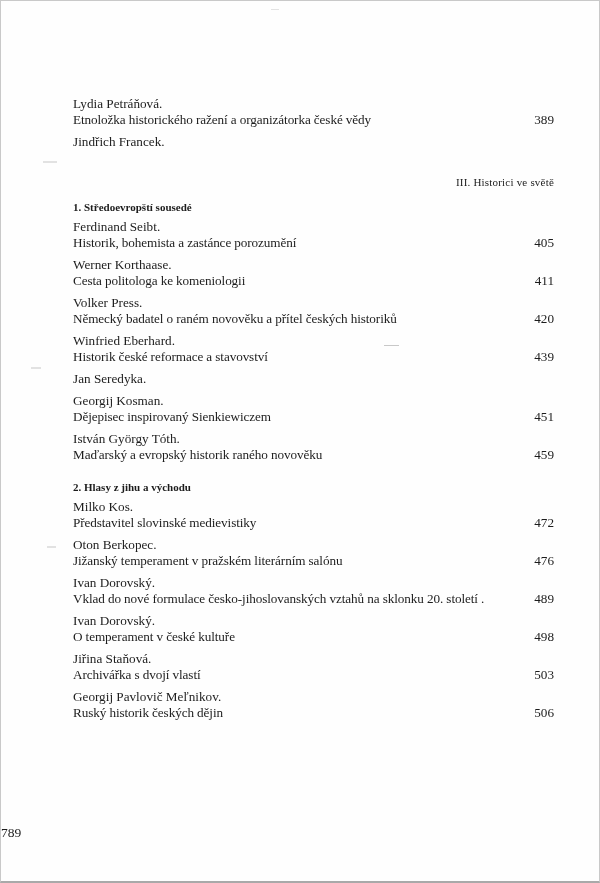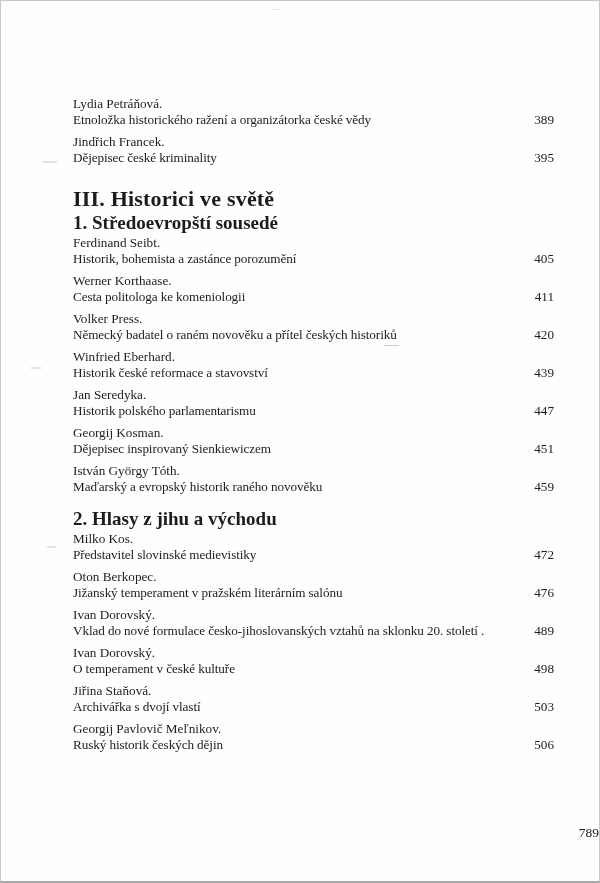--- a/index.html
+++ b/index.html
@@ -43,38 +43,39 @@
   .entry .title {
     white-space: nowrap;
     letter-spacing: -0.1px;
   }
   .entry .pagenum {
     flex-shrink: 0;
     padding-left: 10px;
   }
   .section-heading {
     margin: 17px 0 7px 0;
-    font-size: 22px;
+    font-size: 11px;
     line-height: 19px;
-    font-weight: bold;
+    font-weight: normal;
     letter-spacing: 0.2px;
+    text-align: right;
   }
   .sub-heading {
     margin: 0 0 4px 0;
-    font-size: 19px;
+    font-size: 11px;
     line-height: 16px;
     font-weight: bold;
   }
   .sub-heading.sub2 { margin-top: 10px; }
   .footer {
     position: absolute;
     top: 823px;
     left: 0;
     right: 0;
-    text-align: right;
+    text-align: left;
     font-size: 13.5px;
     line-height: 17px;
   }
   
   .artifact {
     position: absolute;
     background: #9a9a9a;
     opacity: 0.55;
   }
   .artifact.light { background: #d5d5d5; opacity: 0.7; }
@@ -89,24 +90,20 @@
     <div>
         <div class="entry">
           <div class="name">Lydia Petráňová.</div>
           <div class="row">
             <span class="title">Etnoložka historického ražení a organizátorka české vědy</span>
             <span class="pagenum">389</span>
           </div>
         </div>
         <div class="entry">
           <div class="name">Jindřich Francek.</div>
-          <div class="row">
-            <span class="title">Dějepisec české kriminality</span>
-            <span class="pagenum">395</span>
-          </div>
         </div>
       </div>
 
     <div class="section-heading">III. Historici ve světě</div>
 
     <div class="sub-heading">1. Středoevropští sousedé</div>
 
     <div>
         <div class="entry">
           <div class="name">Ferdinand Seibt.</div>
@@ -131,24 +128,20 @@
         </div>
         <div class="entry">
           <div class="name">Winfried Eberhard.</div>
           <div class="row">
             <span class="title">Historik české reformace a stavovství</span>
             <span class="pagenum">439</span>
           </div>
         </div>
         <div class="entry">
           <div class="name">Jan Seredyka.</div>
-          <div class="row">
-            <span class="title">Historik polského parlamentarismu</span>
-            <span class="pagenum">447</span>
-          </div>
         </div>
         <div class="entry">
           <div class="name">Georgij Kosman.</div>
           <div class="row">
             <span class="title">Dějepisec inspirovaný Sienkiewiczem</span>
             <span class="pagenum">451</span>
           </div>
         </div>
         <div class="entry">
           <div class="name">István György Tóth.</div>

